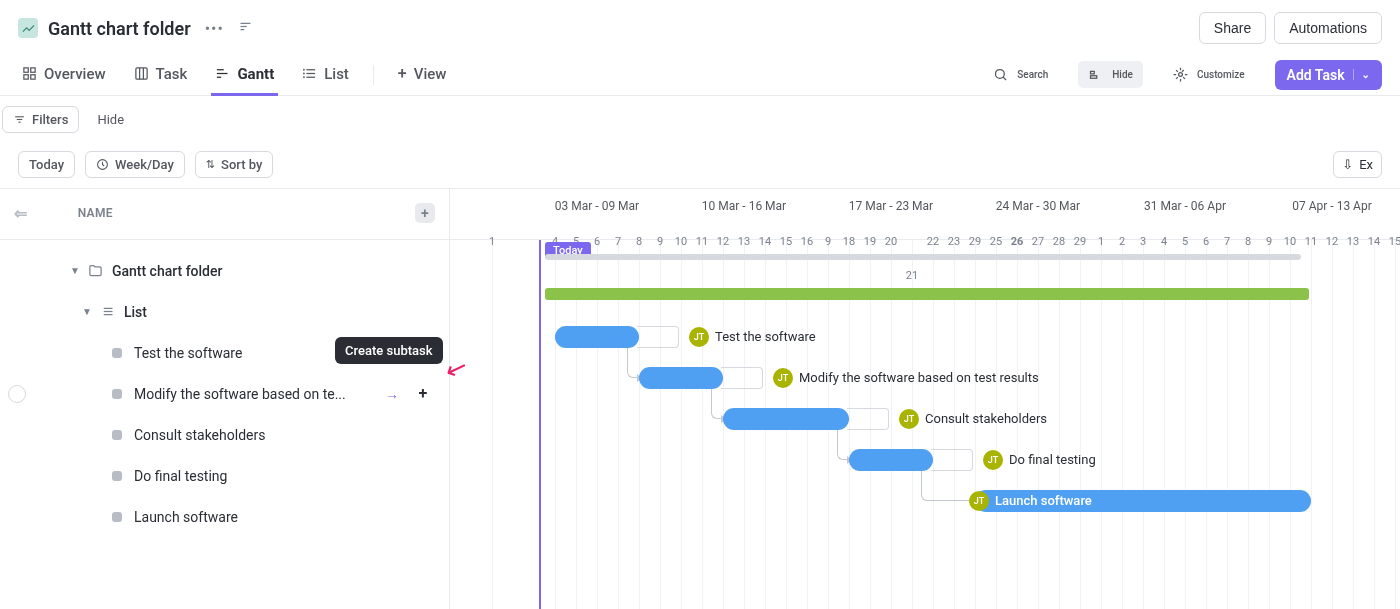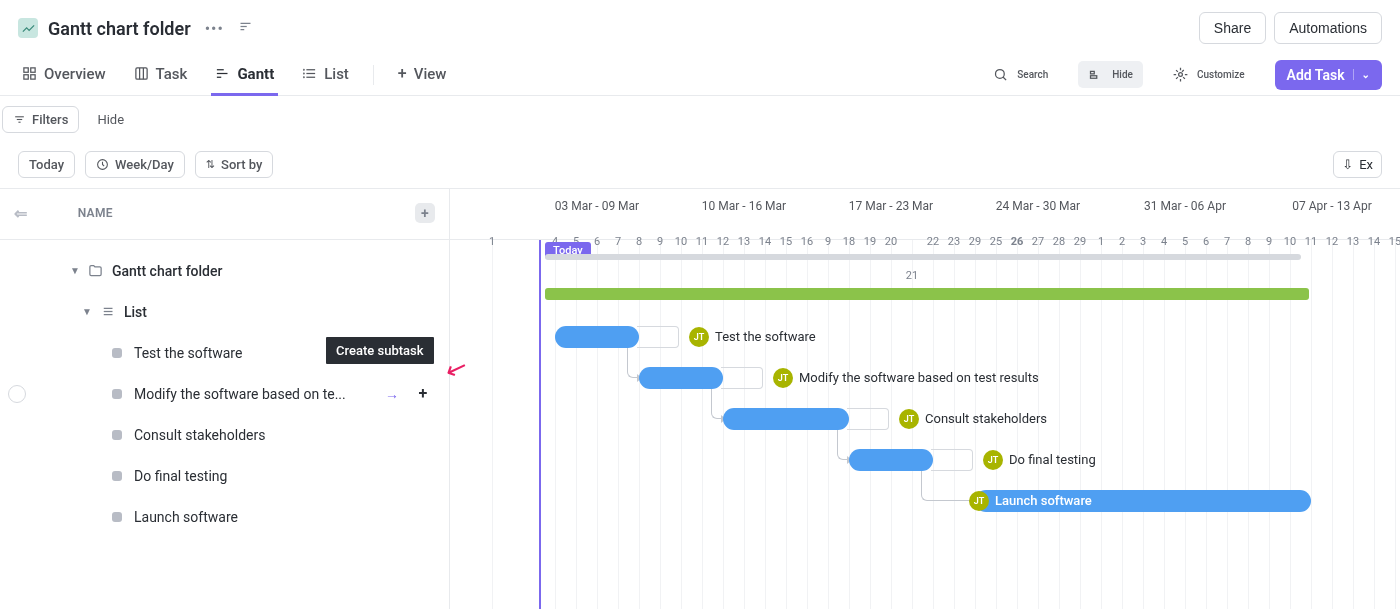--- a/index.html
+++ b/index.html
@@ -50,21 +50,21 @@
   .tree-row { display: flex; align-items: center; height: 41px; padding: 0 14px; font-size: 14px; color: #2a2e34; position: relative; }
   .caret-down { color: #7c828d; font-size: 10px; margin-right: 8px; }
   .row-icon { width: 16px; height: 16px; margin-right: 8px; display: flex; align-items: center; justify-content: center; color: #7c828d; }
   .folder-row { padding-left: 70px; font-weight: 500; }
   .list-row { padding-left: 82px; font-weight: 500; }
   .task-row { padding-left: 112px; }
   .status-dot { width: 10px; height: 10px; border-radius: 3px; background: #b8bcc5; margin-right: 12px; flex-shrink:0; }
   .task-actions { margin-left: auto; display: flex; align-items: center; gap: 12px; color: #7c828d; }
   .dep-arrow { color: #7b68ee; font-size: 14px; }
   .add-sub { width: 24px; height: 24px; border-radius: 5px; display: flex; align-items: center; justify-content: center; font-size: 16px; font-weight: 600; color: #2a2e34; }
-  .tooltip { position: absolute; background: #2a2e34; color: #fff; font-size: 13px; font-weight:500; padding: 6px 10px; border-radius: 1px; white-space: nowrap; }
+  .tooltip { position: absolute; background: #2a2e34; color: #fff; font-size: 13px; font-weight:500; padding: 6px 10px; border-radius: 6px; white-space: nowrap; margin-left: 9px; }
   .arrow-annot { position:absolute; font-size: 26px; color:#e91e63; transform: rotate(20deg); }
   .hover-circle { position:absolute; left: 8px; width:18px; height:18px; border:1px solid #d6d9de; border-radius:50%; }
 
   
   .right { flex: 1; position: relative; overflow: hidden; }
   .timeline-head { height: 51px; border-bottom: 1px solid #e8eaed; position: relative; background:#fff; }
   .week-labels { display: flex; position: absolute; top: 4px; left: 0; right: 0; font-size: 12px; color: #54575d; }
   .week-label { position: absolute; transform: translateX(-50%); white-space: nowrap; margin-top: 6px; }
   .day-nums { position: absolute; bottom: 4px; left: 0; right: 0; font-size: 11px; color: #7c828d; }
   .day-num { position: absolute; transform: translateX(-50%); }

